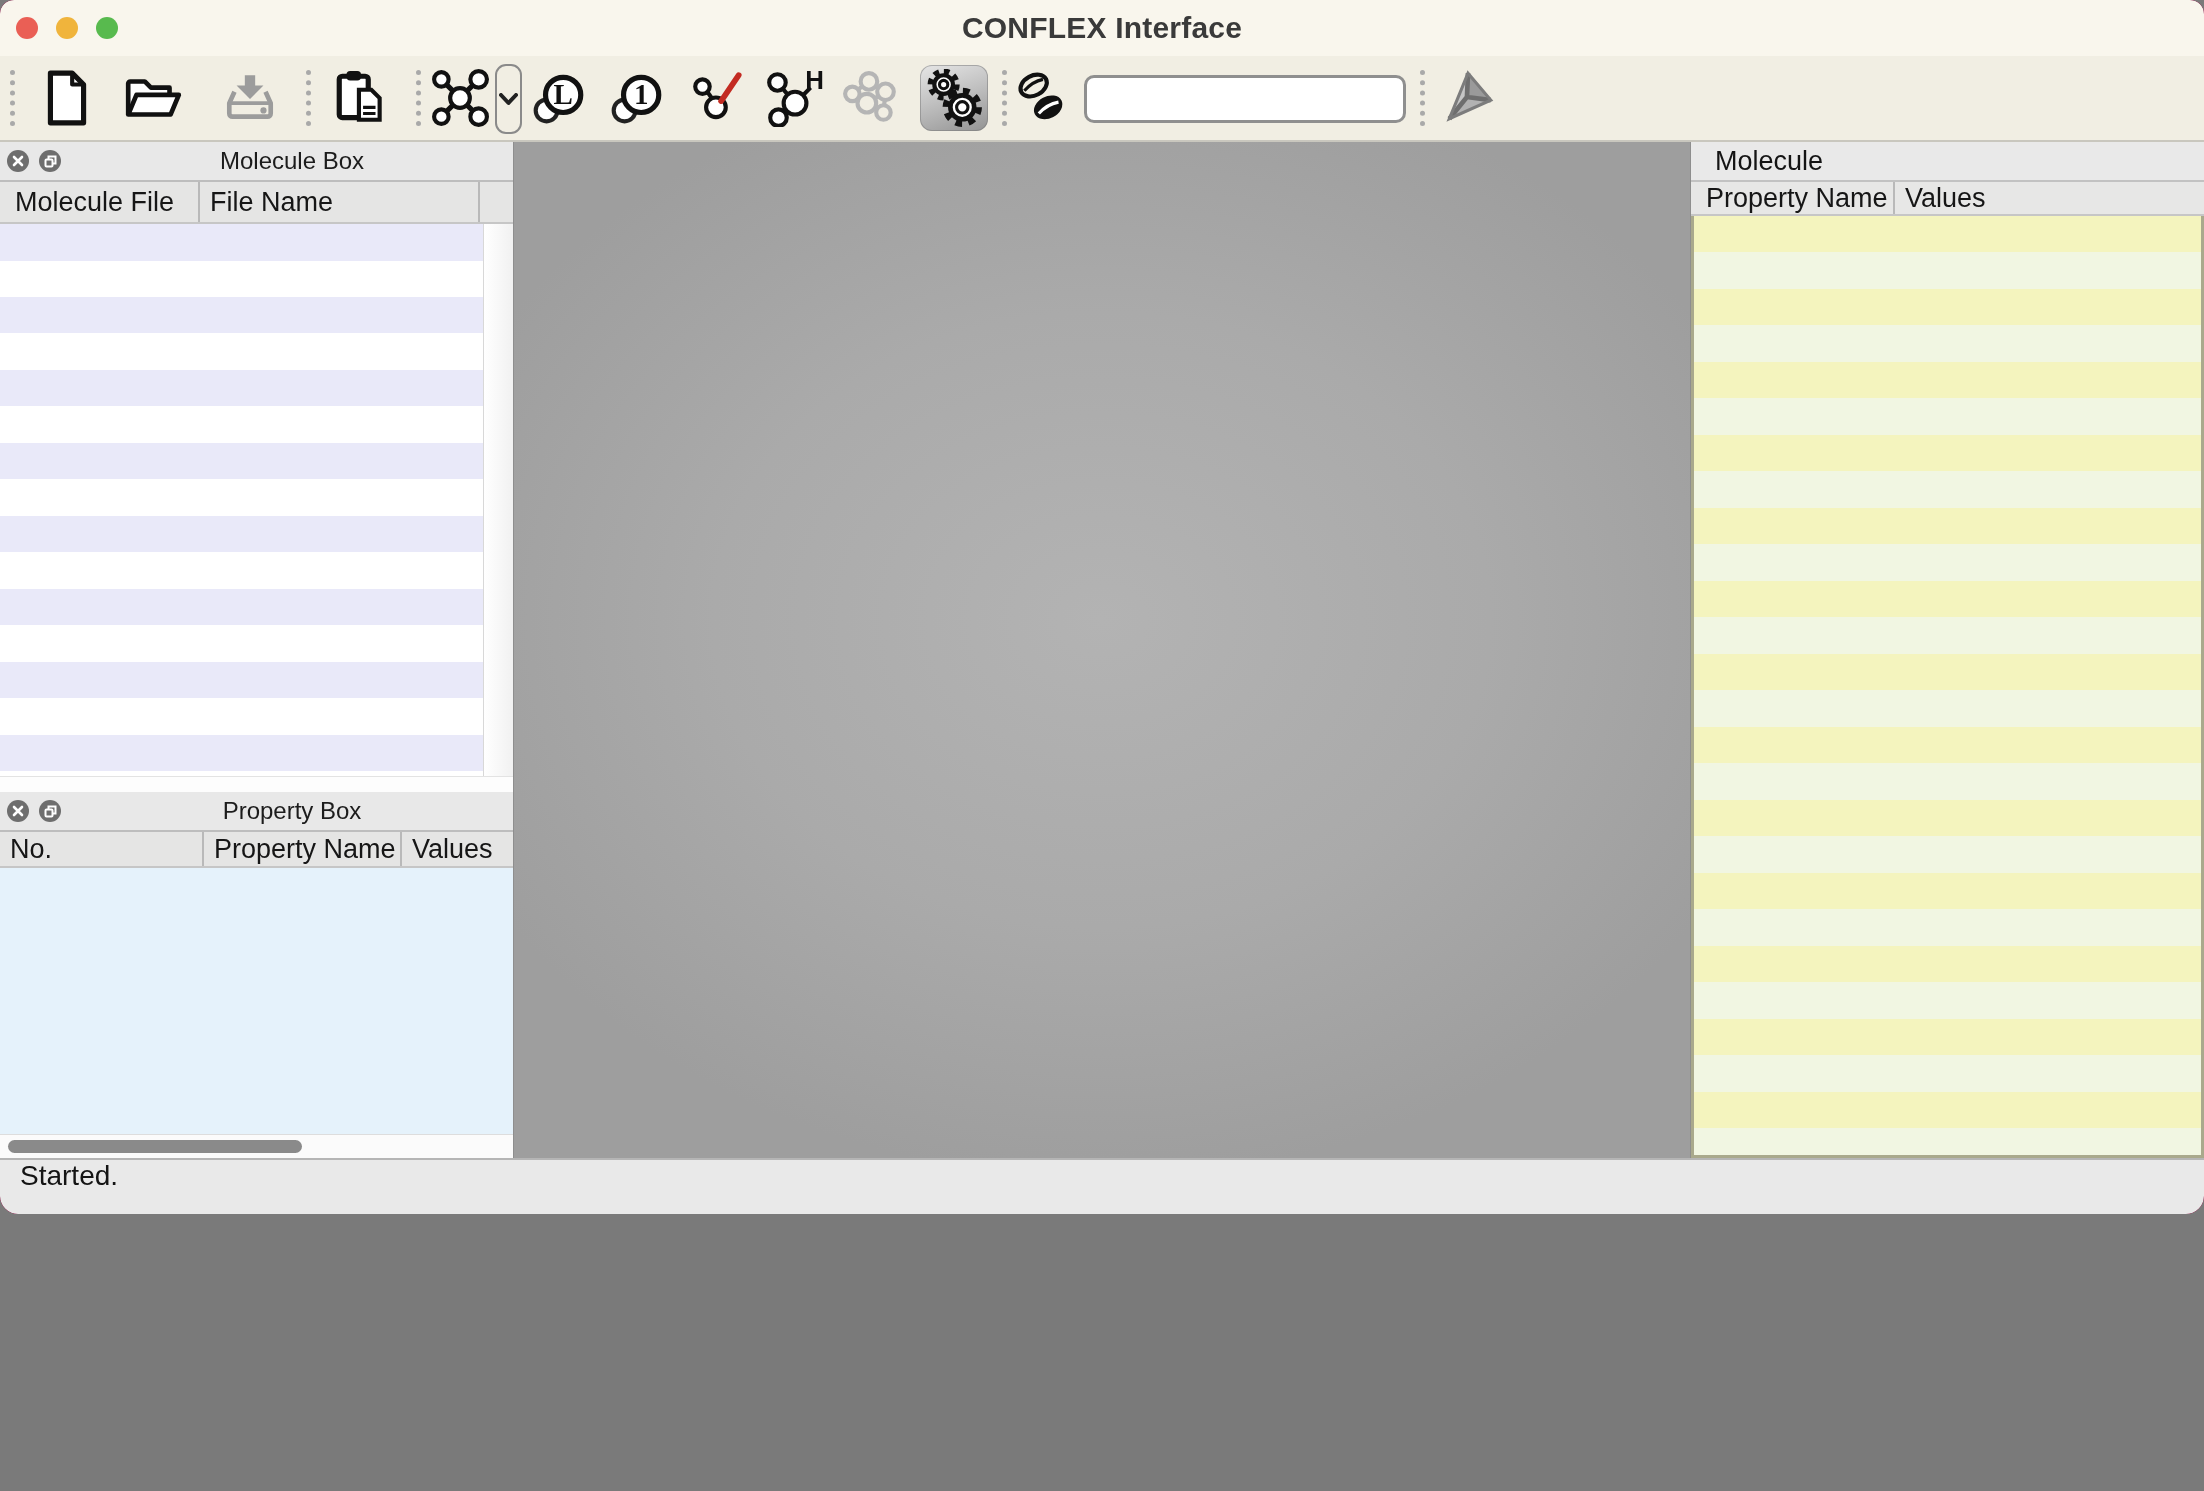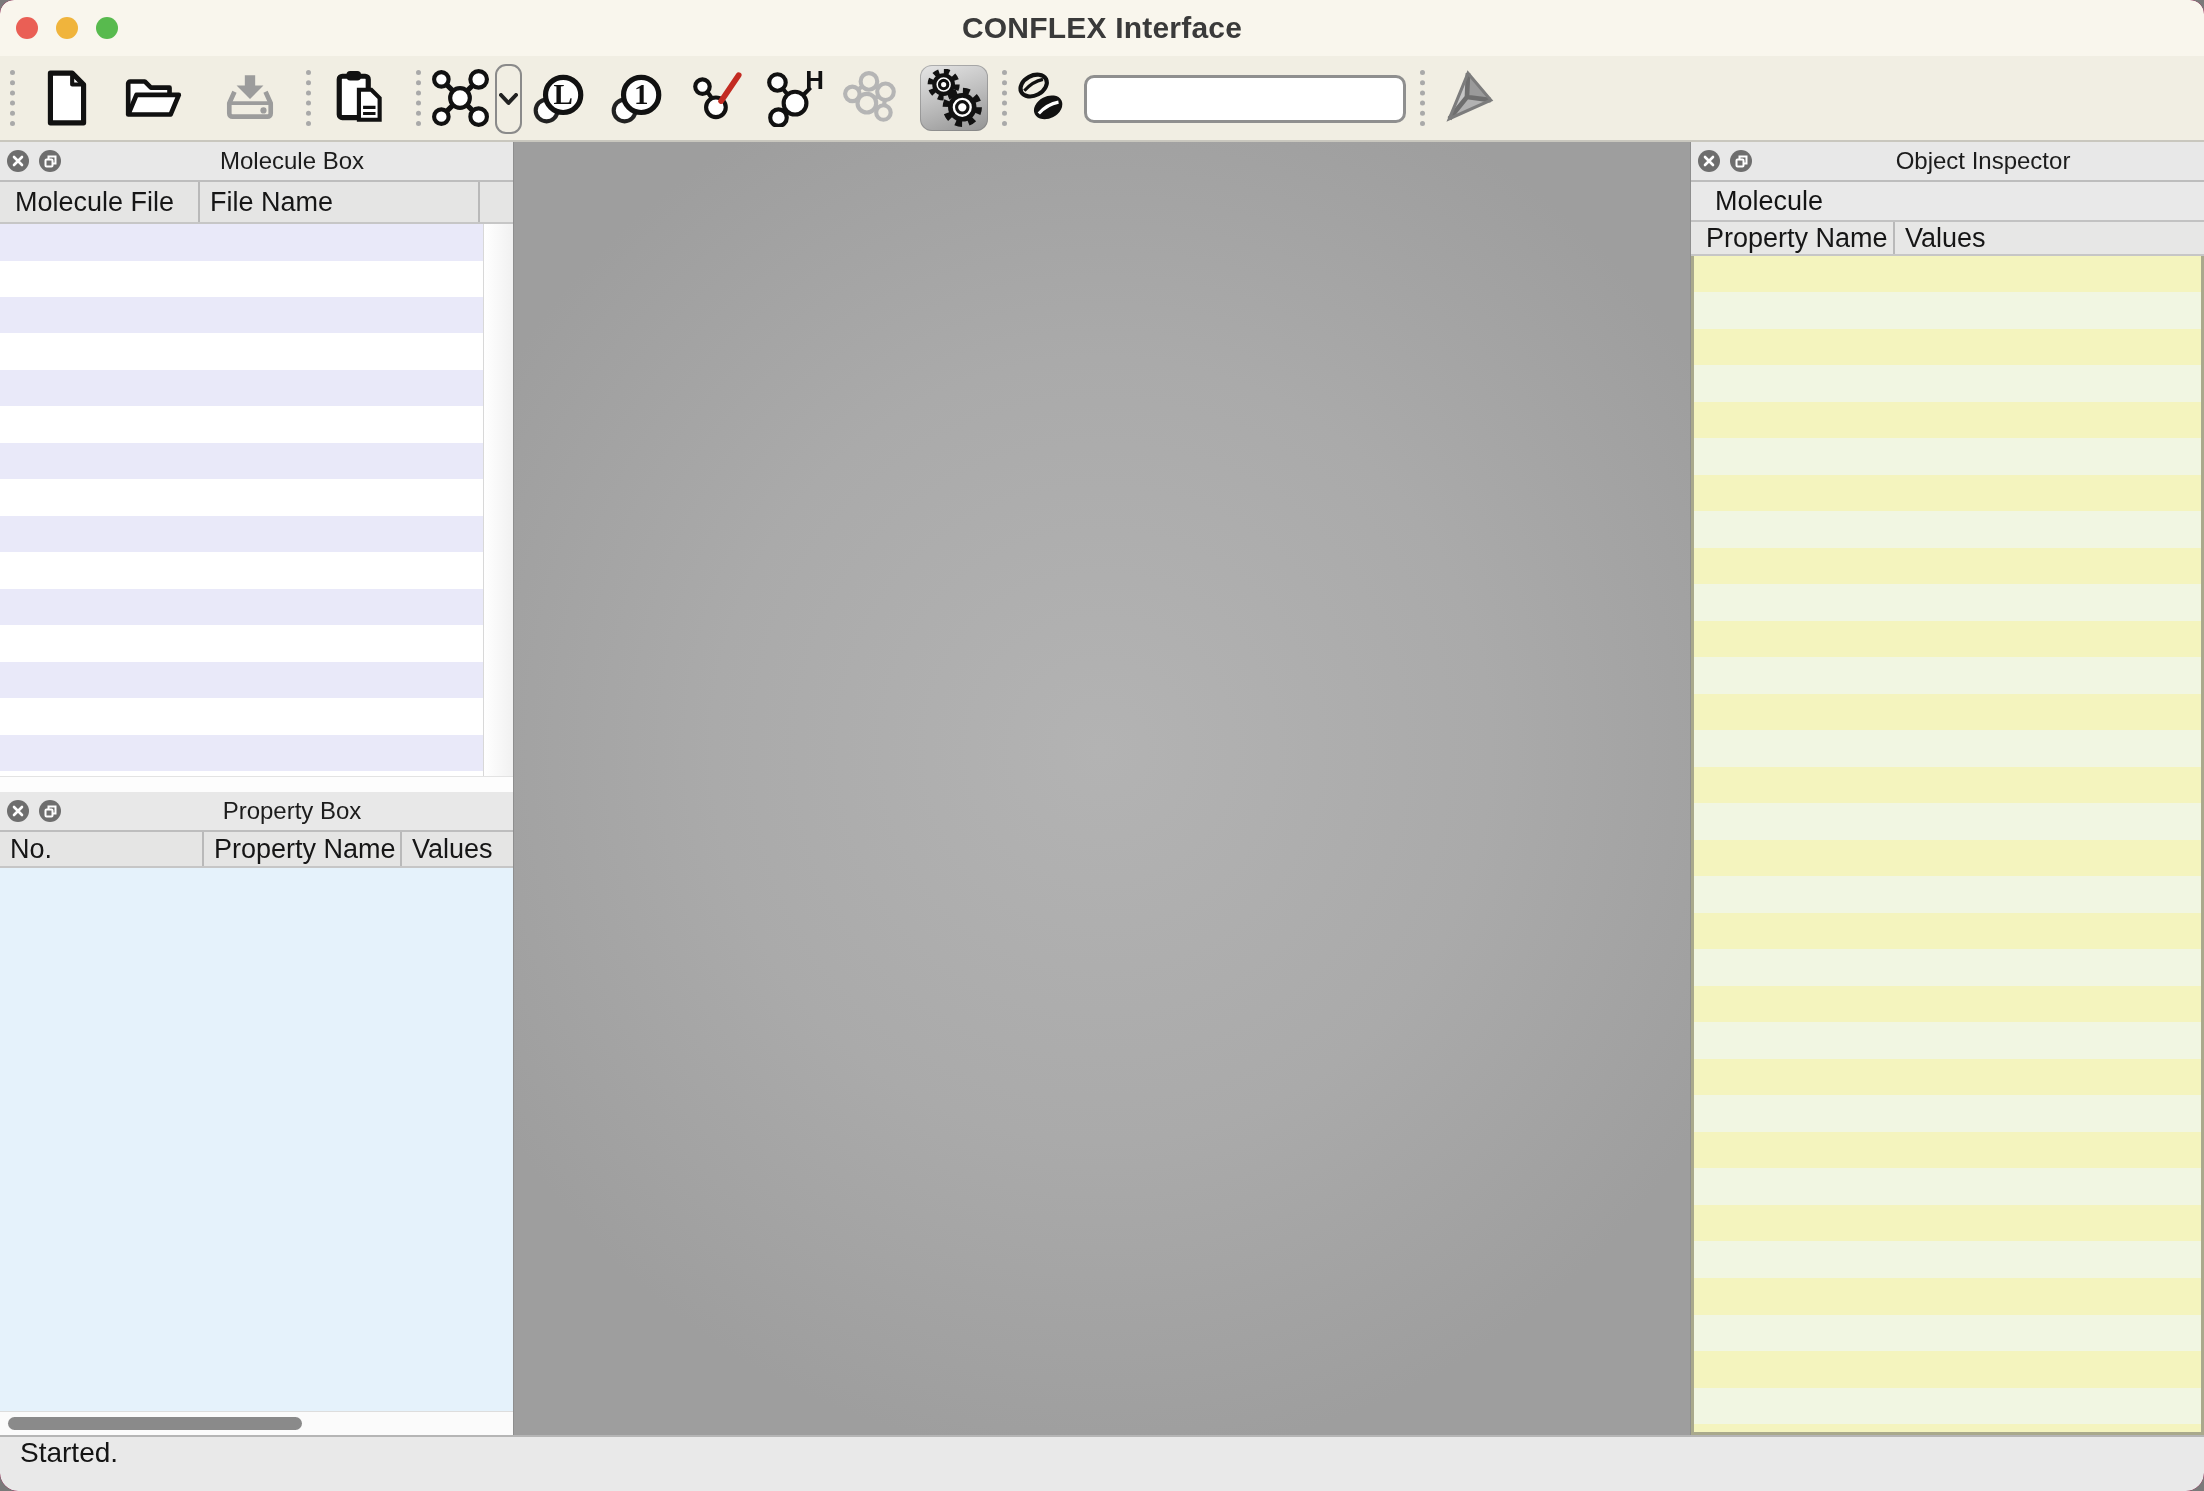--- a/index.html
+++ b/index.html
@@ -2,21 +2,21 @@
 <html><head>
 <meta charset="utf-8">
 <style>
   * { margin:0; padding:0; box-sizing:border-box; }
   html,body { width:2204px; height:1491px; }
   body {
     font-family:"Liberation Sans", sans-serif;
     background:#7a7a7a;
   }
   .window {
-    position:relative; width:2204px; height:1491px;
+    position:relative; width:2204px; height:1214px;
     background:#be185d; overflow:hidden;
     border-radius:14px 14px 18px 18px;
     box-shadow: inset 0 0 0 1px rgba(60,60,60,.35);
   }
   
   .titlebar {
     position:absolute; top:0; left:0; right:0; height:56px;
     background:#f9f6ed; border-radius:14px 14px 0 0;
   }
   .lights { position:absolute; left:16px; top:17px; display:flex; gap:18px; }
@@ -327,34 +327,20 @@
         <div class="prop-body"></div>
         <div class="prop-hscroll">
           <div class="hthumb"></div>
         </div>
       </section>
     </div>
 
     <div class="canvas"></div>
 
     <aside class="inspector">
-      <div class="panel-header">
-        <button class="win-btn">
-          <svg width="12" height="12" viewBox="0 0 12 12">
-            <path d="M2 2 L10 10 M10 2 L2 10" stroke="#fff" stroke-width="2.6" stroke-linecap="round"></path>
-          </svg>
-        </button>
-        <button class="win-btn">
-          <svg width="13" height="13" viewBox="0 0 13 13">
-            <rect x="1.5" y="4.5" width="7" height="7" rx="1" fill="none" stroke="#fff" stroke-width="2"></rect>
-            <path d="M4.5 4 V1.5 h7 v7 H9" fill="none" stroke="#fff" stroke-width="2"></path>
-          </svg>
-        </button>
-        <div class="panel-title">Object Inspector</div>
-      </div>
       <div class="insp-section">Molecule</div>
       <div class="cols insp-cols">
         <div class="col pad15" style="width:202px">Property Name</div>
         <div class="col pad10" style="flex:1">Values</div>
       </div>
       <div class="insp-body"></div>
     </aside>
   </div>
 
   <div class="statusbar">

